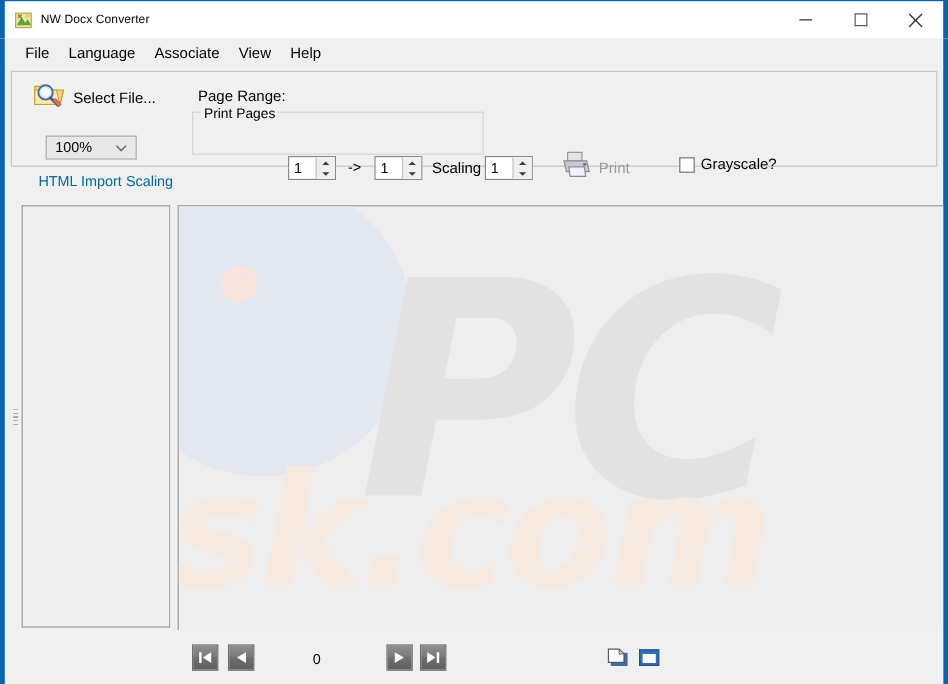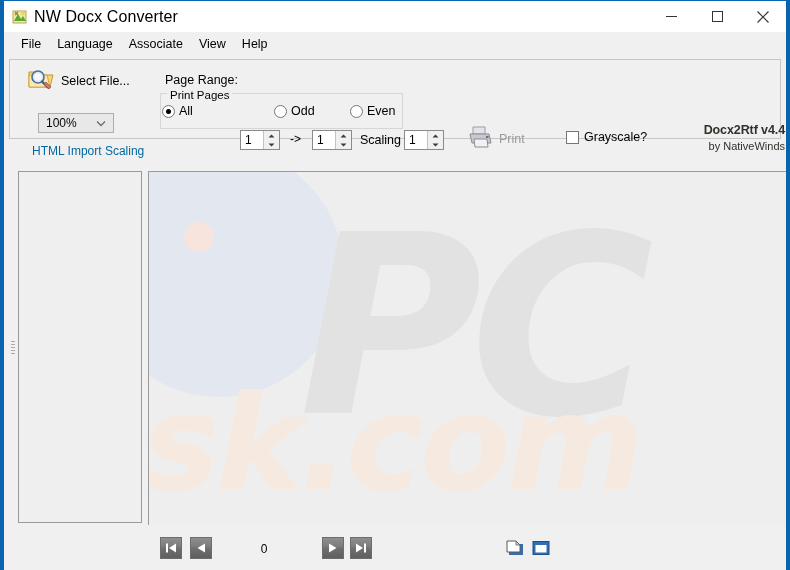--- a/index.html
+++ b/index.html
@@ -38,21 +38,21 @@
   }
   .title-icon {
     width: 16px;
     height: 16px;
     margin-left: 8px;
     margin-right: 6px;
     position: relative;
     flex: none;
   }
   .title-text {
-    font-size: 16px;
+    font-size: 10px;
     color: #000000;
     letter-spacing: 0.1px;
     white-space: nowrap;
   }
   .winbuttons {
     position: absolute;
     right: 0;
     top: 0;
     height: 31px;
     display: flex;
@@ -572,41 +572,23 @@
         </svg>
       </span>
       <span class="lbl">Print</span>
     </div>
 
     <div class="tb-abs grayscale">
       <span class="chk"></span>
       <span class="lbl">Grayscale?</span>
     </div>
 
-    <div class="tb-abs brand">
-      <div class="b1">Docx2Rtf v4.4</div>
-      <div class="b2">by NativeWinds</div>
-    </div>
 
     <div class="tb-abs group-printpages"></div>
     <div class="group-legend">Print Pages</div>
-    <div class="radio-row">
-      <div class="radio-opt" style="width:112px">
-        <span class="radio on"></span>
-        <span class="lbl">All</span>
-      </div>
-      <div class="radio-opt" style="width:76px">
-        <span class="radio"></span>
-        <span class="lbl">Odd</span>
-      </div>
-      <div class="radio-opt">
-        <span class="radio"></span>
-        <span class="lbl">Even</span>
-      </div>
-    </div>
 
   </div>
 
   <div class="workspace">
 
     <div class="splitter">
       <div class="grip"></div>
     </div>
 
     <div class="thumbpanel"></div>

